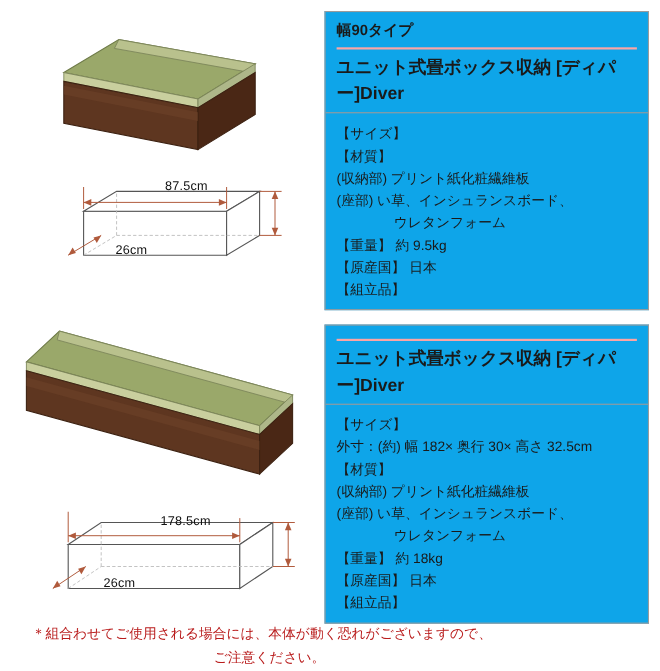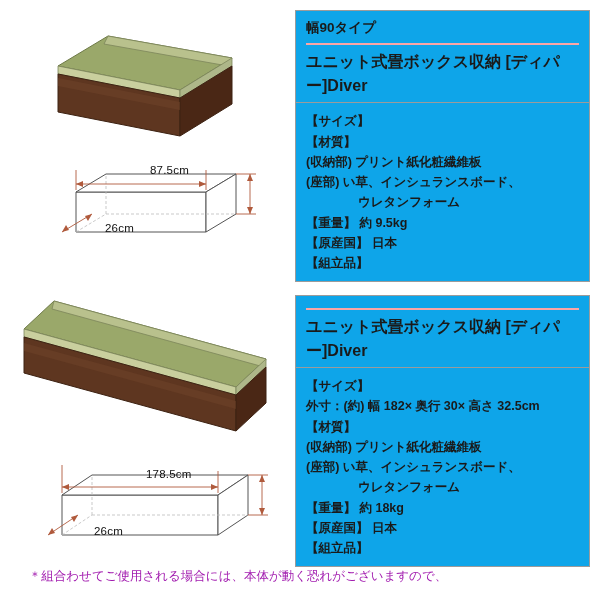--- a/index.html
+++ b/index.html
@@ -78,41 +78,40 @@
   .spec-head .line2 {
     font-size: 16px;
     font-weight: bold;
     line-height: 1.5;
     border-top: 2px solid #fca5a5;
     margin-top: 5px;
     padding-top: 5px;
   }
   .spec-body {
     padding: 8px 10px 8px 10px;
-    font-weight: bold;
   }
   .spec-body .row {
     font-size: 12.5px;
     line-height: 1.62;
     white-space: nowrap;
   }
   .spec-body .row.indent {
     padding-left: 52px;
   }
 
   
   .note {
     position: absolute;
     left: 0;
     top: 566px;
     width: 476px;
     text-align: center;
     font-size: 12.5px;
     line-height: 1.75;
-    color: #a21caf;
+    color: #b91c1c;
   }
   .note .l2 { padding-left: 14px; }
 </style>
 </head>
 <body>
 
 <div class="product-block block-1">
 
   <div class="illus">
 
@@ -248,13 +247,14 @@
       <div class="row indent">ウレタンフォーム</div>
       <div class="row">【重量】 約 18kg</div>
       <div class="row">【原産国】 日本</div>
       <div class="row">【組立品】</div>
     </div>
   </div>
 </div>
 
 <div class="note">
   <div class="l1">＊組合わせてご使用される場合には、本体が動く恐れがございますので、</div>
+  <div class="l2">ご注意ください。</div>
 </div>
 
 </body></html>

